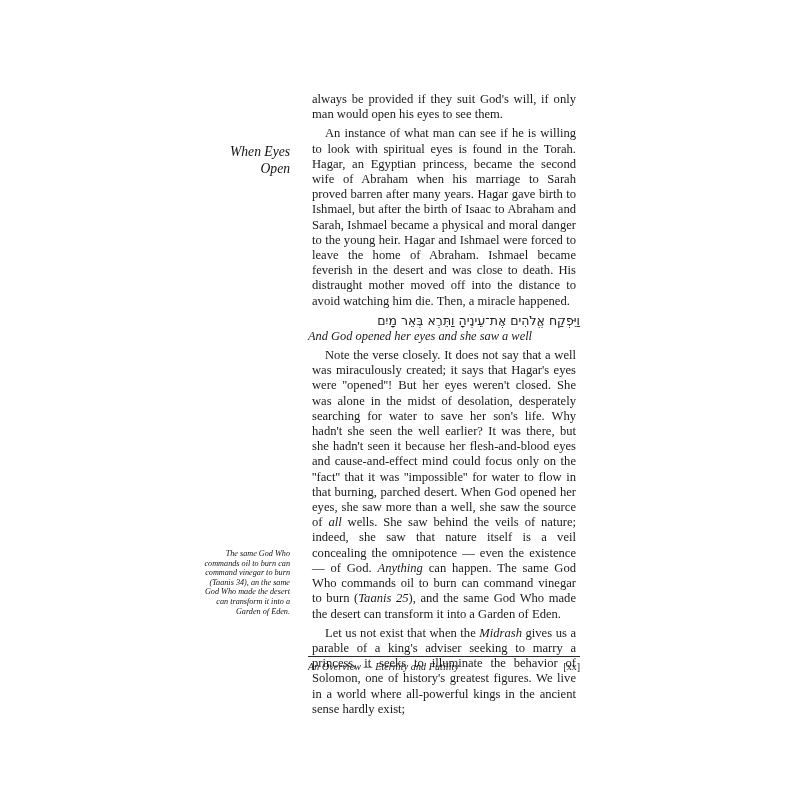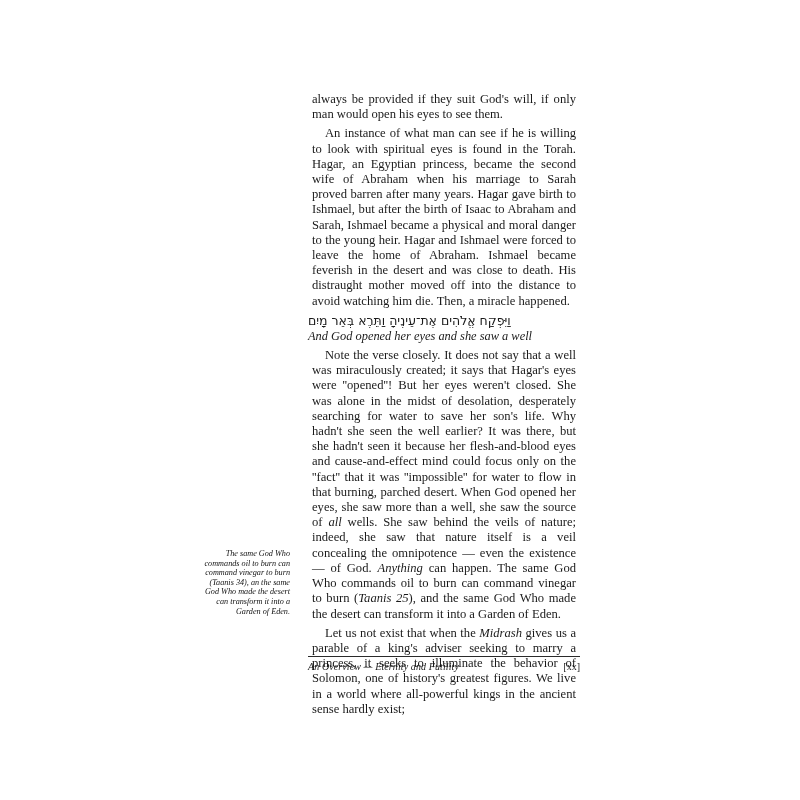--- a/index.html
+++ b/index.html
@@ -33,21 +33,21 @@
     text-align: justify;
     text-justify: inter-word;
     margin: 4px;
     hyphens: manual;
   }
   .body-par.indent {
     text-indent: 13px;
   }
   .hebrew {
     direction: rtl;
-    text-align: left;
+    text-align: right;
     font-size: 12.5px;
     line-height: 16px;
     margin: 4px 0 0 0;
     font-family: "DejaVu Sans", sans-serif;
   }
   .verse {
     font-style: italic;
     font-size: 12.4px;
     line-height: 15.2px;
     text-align: left;
@@ -91,20 +91,21 @@
   .footer-page {
     font-size: 10px;
   }
   em.it { font-style: italic; }
 </style>
 </head>
 <body>
 
 <div id="page">
 
+  <div class="sidenote heading">When Eyes Open</div>
 
   <div class="sidenote quote">The same God Who commands oil to burn can command vinegar to burn (Taanis 34), an the same God Who made the desert can transform it into a Garden of Eden.</div>
 
   <div class="text-column">
 
     <p class="body-par">always be provided if they suit God's will, if only man would open his eyes to see them.</p>
 
     <p class="body-par indent">An instance of what man can see if he is willing to look with spiritual eyes is found in the Torah. Hagar, an Egyptian princess, became the second wife of Abraham when his marriage to Sarah proved barren after many years. Hagar gave birth to Ishmael, but after the birth of Isaac to Abraham and Sarah, Ishmael became a physical and moral danger to the young heir. Hagar and Ishmael were forced to leave the home of Abraham. Ishmael became feverish in the desert and was close to death. His distraught mother moved off into the distance to avoid watching him die. Then, a miracle happened.</p>
 
     <p class="hebrew">וַיִּפְקַח אֱלֹהִים אֶת־עֵינֶיהָ וַתֵּרֶא בְּאֵר מָיִם</p>

